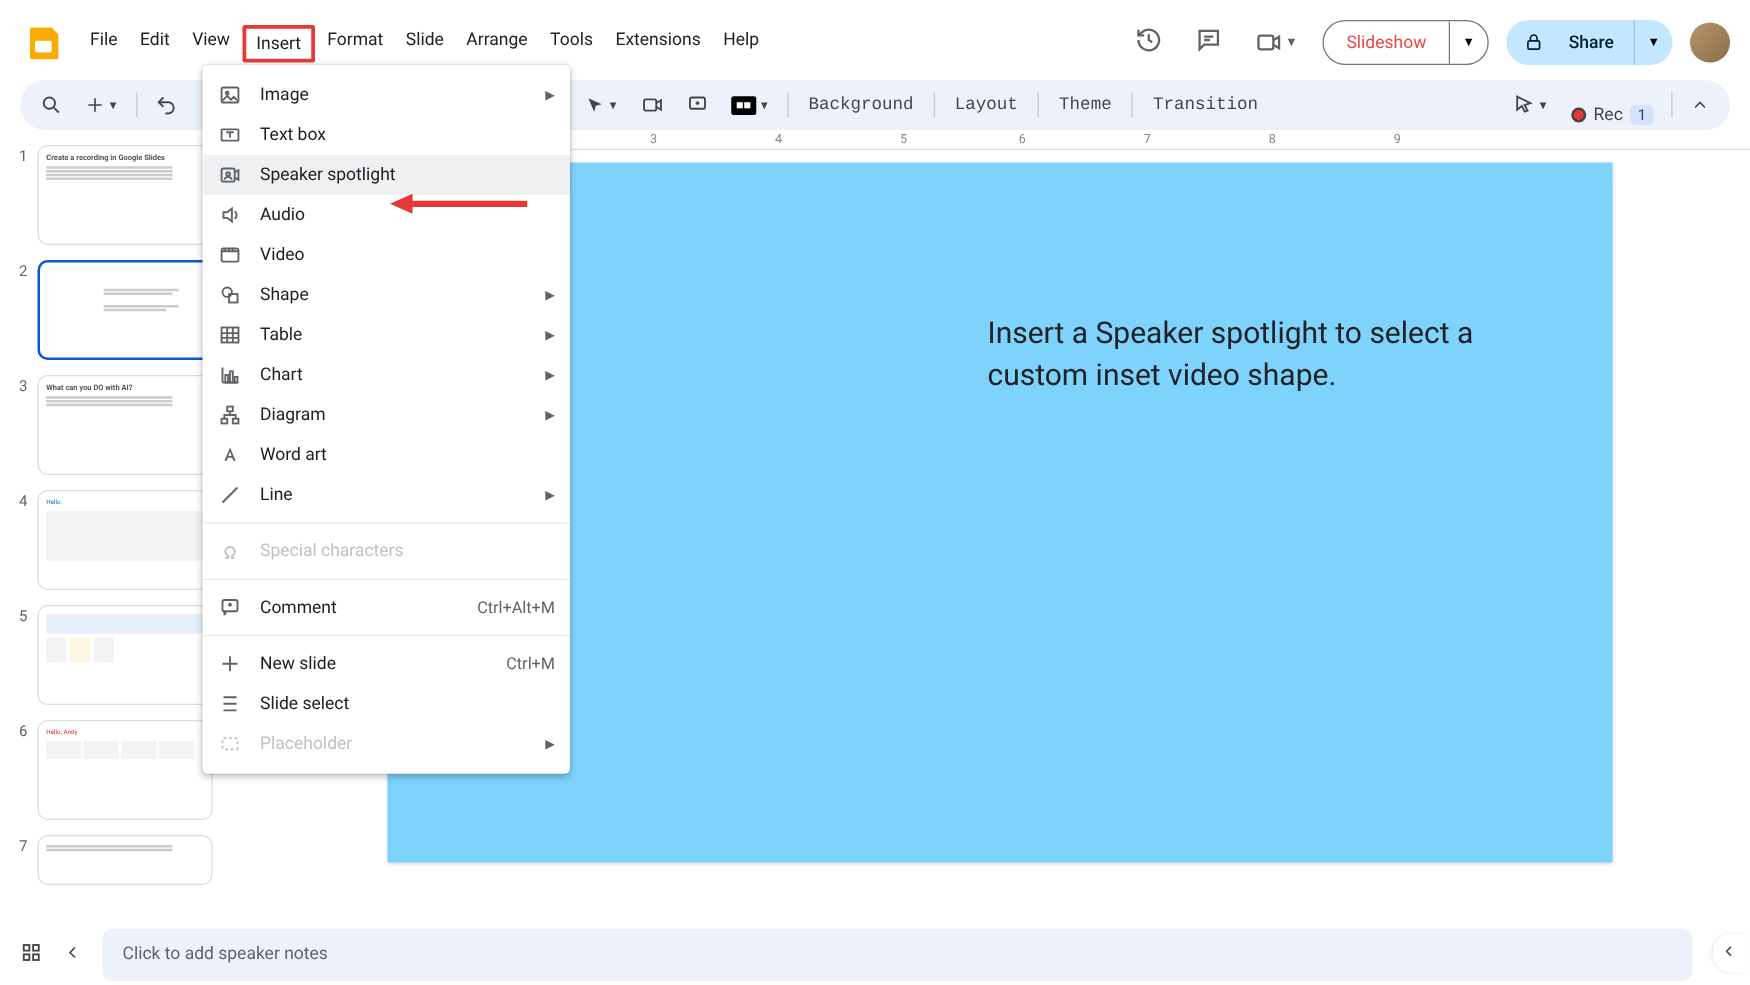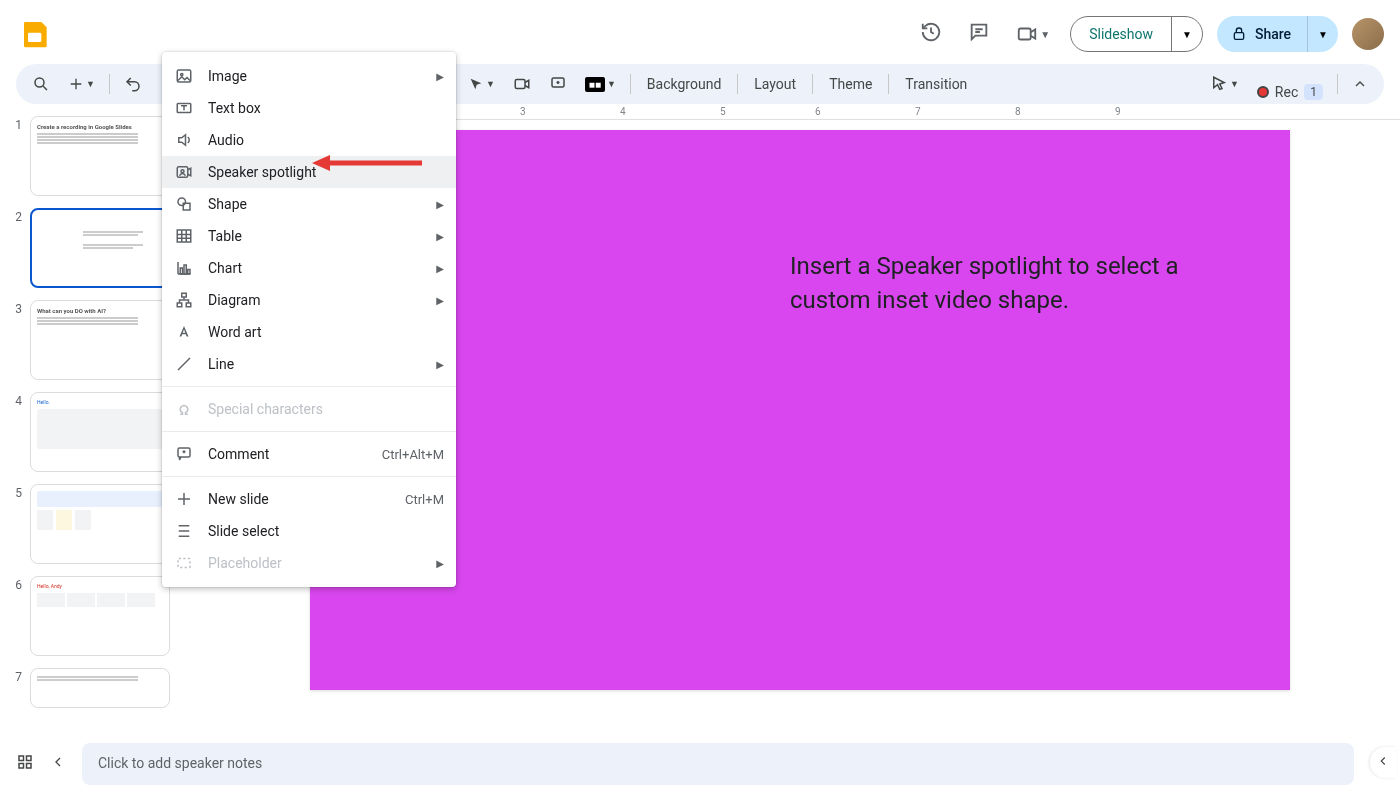--- a/index.html
+++ b/index.html
@@ -13,52 +13,52 @@
 .title-row { display: flex; align-items: center; gap: 12px; }
 .doc-title { font-size: 18px; color: #202124; font-weight: 400; }
 .title-icons { display: flex; gap: 14px; color: #5f6368; }
 .title-icons span { cursor: pointer; }
 .menu-bar { display: flex; gap: 2px; margin-top: 2px; font-size: 14px; color: #202124; }
 .menu-item { padding: 4px 8px; cursor: pointer; border-radius: 4px; }
 .menu-item.highlighted { border: 3px solid #e53935; border-radius: 2px; background: #fff; position: relative; z-index: 100; }
 .header-right { display: flex; align-items: center; gap: 14px; }
 .header-icon { color: #5f6368; cursor: pointer; padding: 6px; }
 .slideshow-btn { display: flex; align-items: center; border: 1px solid #747775; border-radius: 40px; height: 36px; overflow: hidden; }
-.slideshow-main { padding: 0 18px; font-size: 14px; color: #0f766e; cursor: pointer; height: 100%; display: flex; align-items: center; }
+.slideshow-main { padding: 0 18px; font-size: 14px; color: #ef4444; cursor: pointer; height: 100%; display: flex; align-items: center; }
 .slideshow-drop { border-left: 1px solid #747775; padding: 0 10px; height: 100%; display: flex; align-items: center; cursor: pointer; }
 .share-btn { display: flex; align-items: center; background: #c2e7ff; border-radius: 40px; height: 36px; overflow: hidden; }
-.share-main { padding: 0 16px 0 14px; display: flex; align-items: center; gap: 8px; font-size: 14px; color: #001d35; cursor: pointer; font-weight: 500; }
+.share-main { padding: 0 16px 0 14px; display: flex; align-items: center; gap: 20px; font-size: 14px; color: #001d35; cursor: pointer; font-weight: 500; }
 .share-drop { border-left: 1px solid rgba(0,0,0,0.15); padding: 0 10px; height: 100%; display: flex; align-items: center; cursor: pointer; }
 .avatar { width: 32px; height: 32px; border-radius: 50%; background: linear-gradient(135deg, #b8956a, #8a6d4a); }
 
 
 .toolbar { display: flex; align-items: center; background: #edf2fa; border-radius: 40px; margin: 4px 16px 0 16px; height: 40px; padding: 0 8px; gap: 2px; }
 .tool-btn { padding: 6px 8px; color: #444746; cursor: pointer; display: flex; align-items: center; border-radius: 4px; }
 .tool-sep { width: 1px; height: 20px; background: #c7c7c7; margin: 0 4px; }
-.tool-text { font-size: 14px; color: #444746; padding: 6px 10px; cursor: pointer; }
+.tool-text { font-size: 14px; color: #444746; padding: 6px 10px; cursor: pointer; font-family: Liberation Mono, monospace; }
 .rec-btn { display: flex; align-items: center; gap: 6px; font-size: 14px; margin-top: 16px; }
 .rec-dot { width: 12px; height: 12px; border-radius: 50%; background: #e53935; border: 2px solid #444; }
 .rec-badge { background: #d3e3fd; border-radius: 4px; padding: 1px 6px; font-size: 12px; }
 .toolbar-spacer { flex: 1; }
 
 
 .main { display: flex; height: 628px; }
 .sidebar { width: 200px; padding: 12px 12px 0 12px; overflow-y: auto; }
 .thumb-row { display: flex; gap: 8px; margin-bottom: 12px; }
 .thumb-num { font-size: 12px; color: #5f6368; width: 10px; text-align: right; padding-top: 2px; }
 .thumb { width: 140px; height: 80px; background: #fff; border: 1px solid #dadce0; border-radius: 8px; padding: 6px; font-size: 5px; color: #555; overflow: hidden; }
 .thumb.active { border: 2px solid #0b57d0; }
 .thumb .thumb-title { font-size: 6px; font-weight: bold; margin-bottom: 3px; }
 .thumb .thumb-line { height: 2px; background: #ccc; margin: 1px 0; width: 80%; }
 
 .canvas-wrap { flex: 1; position: relative; background: #fff; }
 .ruler-h { height: 16px; background: #fff; border-bottom: 1px solid #e0e0e0; display: flex; font-size: 10px; color: #80868b; position: relative; margin-left: 30px; }
 .ruler-tick { position: absolute; top: 2px; }
 .canvas-area { padding: 10px 30px; display: flex; justify-content: center; }
-.slide-canvas { width: 980px; height: 560px; background: #d946ef; box-shadow: 0 1px 3px rgba(0,0,0,0.15); padding: 120px 60px 76px 480px; }
+.slide-canvas { width: 980px; height: 560px; background: #7dd3fc; box-shadow: 0 1px 3px rgba(0,0,0,0.15); padding: 120px 60px 76px 480px; }
 .slide-text { font-size: 24px; color: #202124; line-height: 1.4; }
 .slide-text p { margin-bottom: 24px; }
 
 
 .dropdown { position: absolute; top: 52px; left: 162px; width: 294px; background: #fff; border-radius: 4px; box-shadow: 0 2px 6px rgba(0,0,0,0.25), 0 0 0 1px rgba(0,0,0,0.05); z-index: 200; padding: 8px 0; font-size: 14px; color: #202124; }
 .dd-item { display: flex; align-items: center; padding: 6px 12px; gap: 14px; cursor: pointer; position: relative; }
 .dd-item.hover { background: #eef0f2; }
 .dd-item.disabled { color: #bdc1c6; }
 .dd-icon { width: 20px; height: 20px; display: flex; align-items: center; justify-content: center; color: #5f6368; }
 .dd-item.disabled .dd-icon { color: #bdc1c6; }
@@ -79,20 +79,32 @@
 <body>
 
 <div class="header">
   <div class="logo">
     <svg viewBox="0 0 24 24">
         <path fill="#f9ab00" d="M4 3h12l4 4v14a1 1 0 0 1-1 1H4a1 1 0 0 1-1-1V4a1 1 0 0 1 1-1z"></path>
         <rect x="6" y="11" width="10" height="7" fill="#fff" rx="1"></rect>
       </svg>
   </div>
   <div class="title-area">
+    <div class="menu-bar">
+      <span class="menu-item">File</span>
+      <span class="menu-item">Edit</span>
+      <span class="menu-item">View</span>
+      <span class="menu-item highlighted">Insert</span>
+      <span class="menu-item">Format</span>
+      <span class="menu-item">Slide</span>
+      <span class="menu-item">Arrange</span>
+      <span class="menu-item">Tools</span>
+      <span class="menu-item">Extensions</span>
+      <span class="menu-item">Help</span>
+    </div>
   </div>
   <div class="header-right">
     <span class="header-icon"><svg width="22" height="22" viewBox="0 0 24 24" fill="none" stroke="#5f6368" stroke-width="2">
           <path d="M3 12a9 9 0 1 0 3-6.7L3 8"></path>
           <path d="M3 3v5h5"></path>
           <path d="M12 7v5l3 2"></path>
         </svg></span>
     <span class="header-icon"><svg width="22" height="22" viewBox="0 0 24 24" fill="none" stroke="#5f6368" stroke-width="2">
           <path d="M4 4h16v12H8l-4 4V4z"></path>
           <path d="M8 9h8M8 12h5"></path>
@@ -311,39 +323,48 @@
     </div>
   <div class="dd-item">
       <span class="dd-icon">
         <svg width="18" height="18" viewBox="0 0 24 24" fill="none" stroke="currentColor" stroke-width="2">
           <rect x="3" y="6" width="18" height="12" rx="1"></rect>
           <path d="M8 9h8M12 9v6"></path>
         </svg>
       </span>
       <span class="dd-label">Text box</span>
     </div>
-  <div class="dd-item">
-      <span class="dd-icon">
-        <svg width="18" height="18" viewBox="0 0 24 24" fill="none" stroke="currentColor" stroke-width="2">
-          <path d="M5 9v6h4l5 4V5l-5 4H5z"></path>
-          <path d="M17 8a5 5 0 0 1 0 8"></path>
-        </svg>
-      </span>
-      <span class="dd-label">Audio</span>
-    </div>
   <div class="dd-item hover">
       <span class="dd-icon">
         <svg width="18" height="18" viewBox="0 0 24 24" fill="none" stroke="currentColor" stroke-width="2">
           <rect x="3" y="5" width="14" height="14" rx="2"></rect>
           <circle cx="10" cy="11" r="2"></circle>
           <path d="M6 17c1-2 3-3 4-3s3 1 4 3"></path>
           <path d="M17 9l4-2v10l-4-2"></path>
         </svg>
       </span>
       <span class="dd-label">Speaker spotlight</span>
+    </div>
+  <div class="dd-item">
+      <span class="dd-icon">
+        <svg width="18" height="18" viewBox="0 0 24 24" fill="none" stroke="currentColor" stroke-width="2">
+          <path d="M5 9v6h4l5 4V5l-5 4H5z"></path>
+          <path d="M17 8a5 5 0 0 1 0 8"></path>
+        </svg>
+      </span>
+      <span class="dd-label">Audio</span>
+    </div>
+  <div class="dd-item">
+      <span class="dd-icon">
+        <svg width="18" height="18" viewBox="0 0 24 24" fill="none" stroke="currentColor" stroke-width="2">
+          <rect x="3" y="5" width="18" height="14" rx="2"></rect>
+          <path d="M3 8h18M7 5v3M11 5v3M15 5v3"></path>
+        </svg>
+      </span>
+      <span class="dd-label">Video</span>
     </div>
   <div class="dd-item">
       <span class="dd-icon">
         <svg width="18" height="18" viewBox="0 0 24 24" fill="none" stroke="currentColor" stroke-width="2">
           <circle cx="9" cy="9" r="5"></circle>
           <rect x="11" y="11" width="9" height="9"></rect>
         </svg>
       </span>
       <span class="dd-label">Shape</span>
       <span class="dd-arrow">▶</span>

